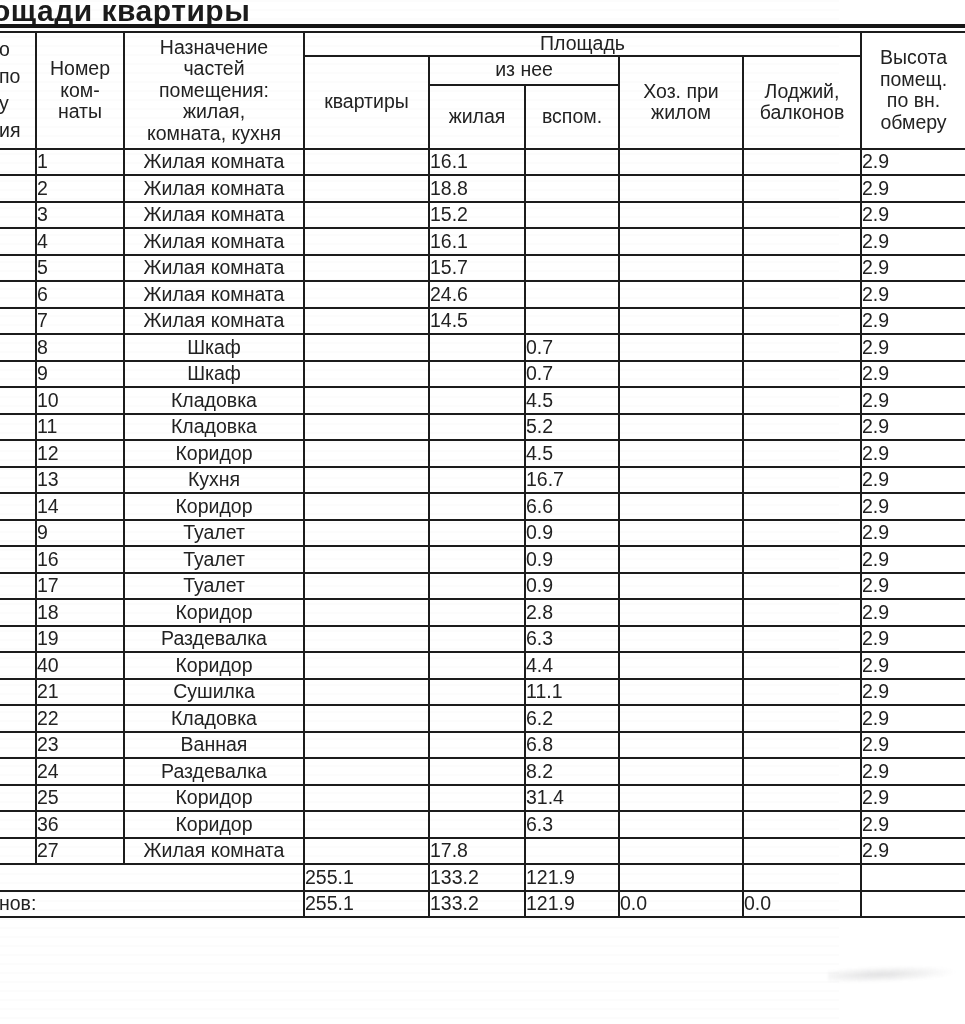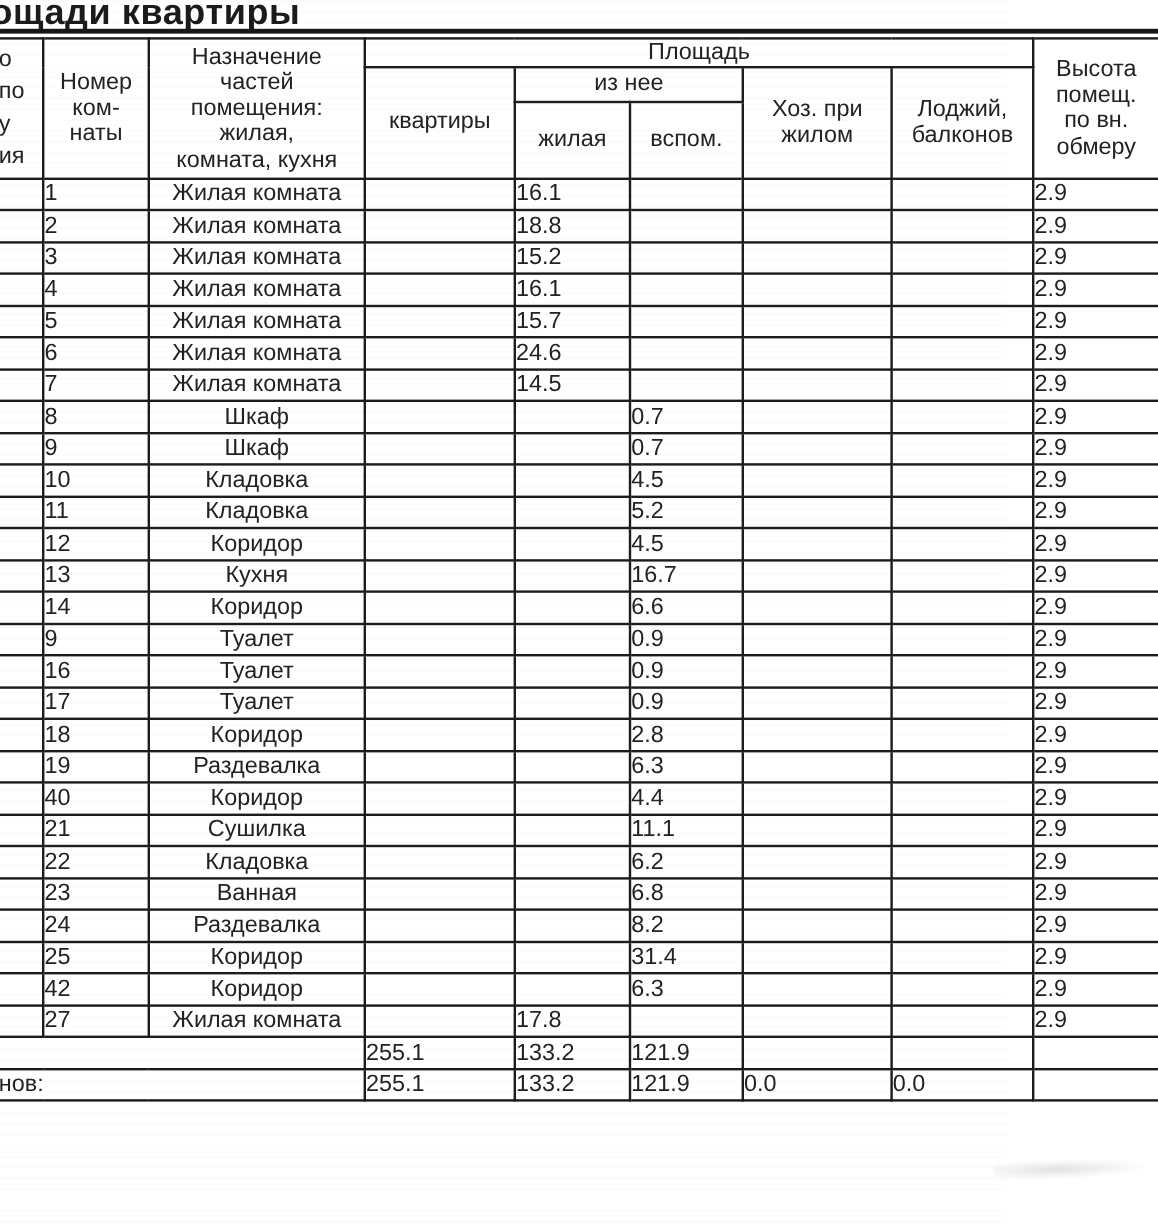--- a/index.html
+++ b/index.html
@@ -387,21 +387,21 @@
           <td class="txt">Коридор</td>
           <td class="num"></td>
           <td class="num"></td>
           <td class="num">31.4</td>
           <td class="num"></td>
           <td class="num"></td>
           <td class="num">2.9</td>
         </tr>
         <tr class="t-row">
           <td></td>
-          <td class="num">42</td>
+          <td class="num">36</td>
           <td class="txt">Коридор</td>
           <td class="num"></td>
           <td class="num"></td>
           <td class="num">6.3</td>
           <td class="num"></td>
           <td class="num"></td>
           <td class="num">2.9</td>
         </tr>
         <tr class="t-row">
           <td></td>

